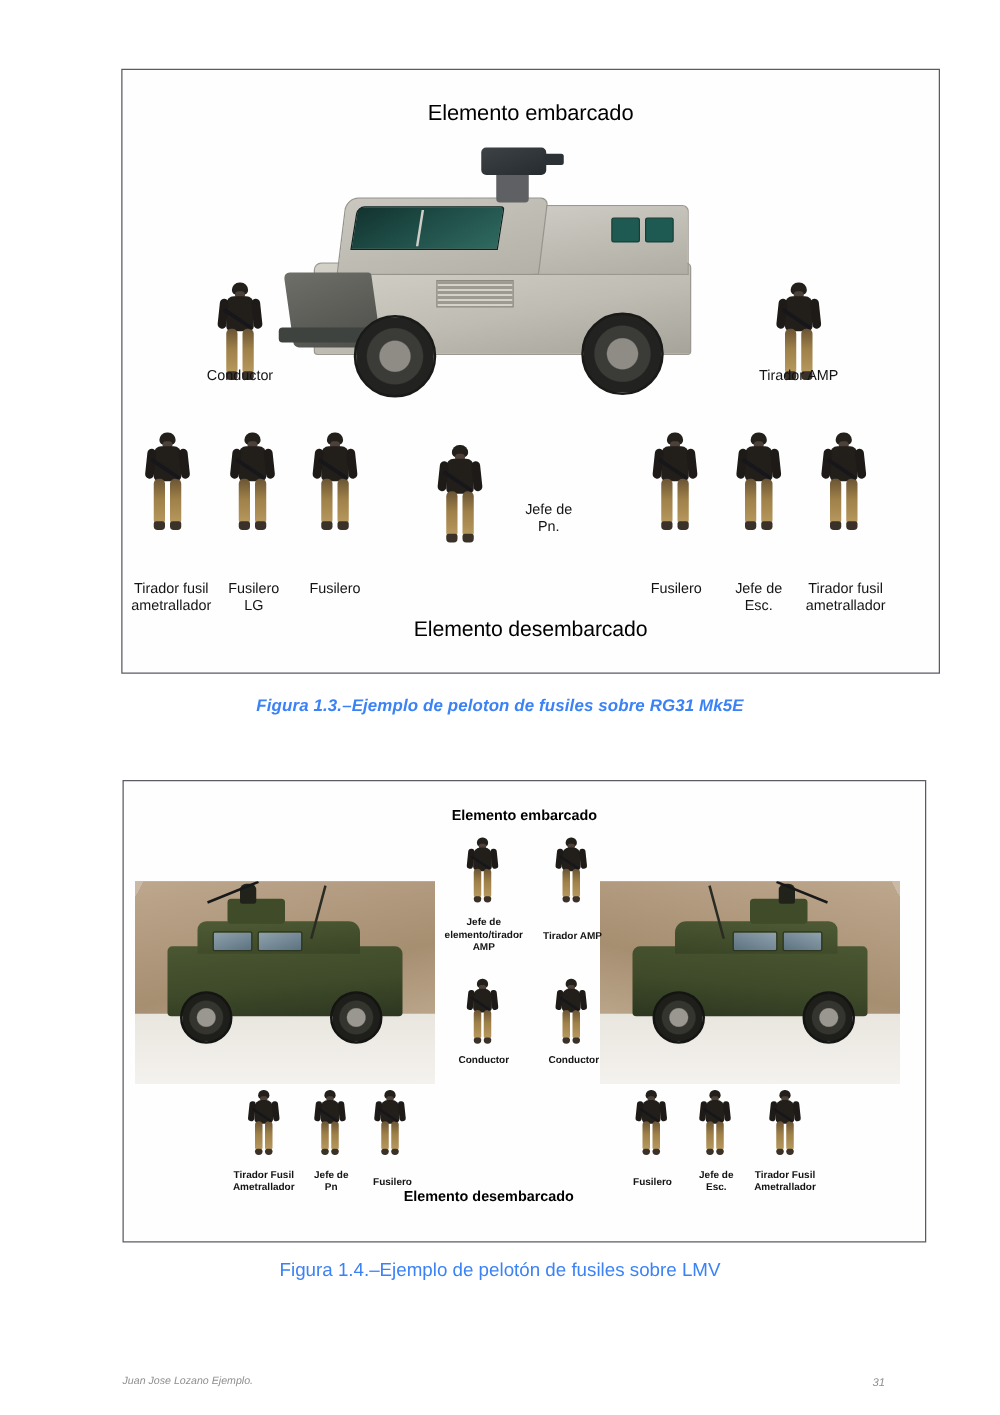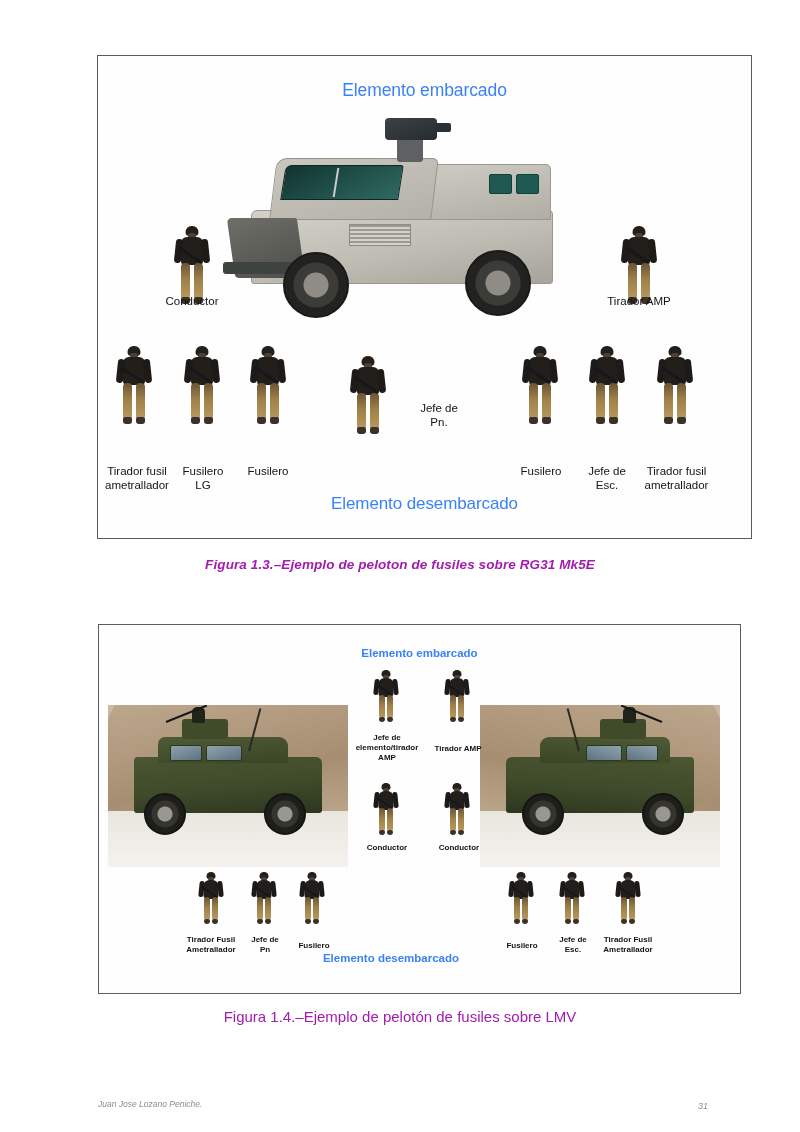--- a/index.html
+++ b/index.html
@@ -30,38 +30,38 @@
     box-sizing: border-box;
     overflow: hidden;
   }
   #figure-1-box { left: 97px; top: 55px; width: 655px; height: 484px; }
   #figure-2-box { left: 98px; top: 624px; width: 643px; height: 370px; }
 
   .fig-caption {
     position: absolute;
     width: 100%;
     text-align: center;
-    color: #a21caf;
+    color: #3b82f6;
     font-size: 13.5px;
   }
   #figure-1-caption {
     top: 557px; left: 0;
     font-style: italic;
     font-weight: bold;
     letter-spacing: .1px;
   }
   #figure-2-caption {
     top: 1008px; left: 0;
     font-size: 15px;
   }
 
   
   .elem-title {
     position: absolute;
-    color: #3b82f6;
+    color: #000000;
     white-space: nowrap;
   }
   #fig1-title-embarcado {
     left: 0; width: 100%; text-align: center;
     top: 24px;
     font-size: 17.5px;
     letter-spacing: -0.1px;
   }
   #fig1-title-desembarcado {
     left: 0; width: 100%; text-align: center;
@@ -753,17 +753,17 @@
     </div>
     <div class="label f2" style="left:492px; top:310px; width:74px; white-space:pre-line;">Tirador Fusil
 Ametrallador</div>
 
     <div class="elem-title" id="fig2-title-desembarcado">Elemento desembarcado</div>
   </div>
 
   <div class="fig-caption" id="figure-2-caption">Figura 1.4.–Ejemplo de pelotón de fusiles sobre LMV</div>
 
   <div id="footer">
-    <span id="footer-line1">Juan Jose Lozano Peniche.</span>
+    <span id="footer-line1">Juan Jose Lozano Ejemplo.</span>
     <span id="page-number">31</span>
   </div>
 
 </div>
 
 </body></html>

